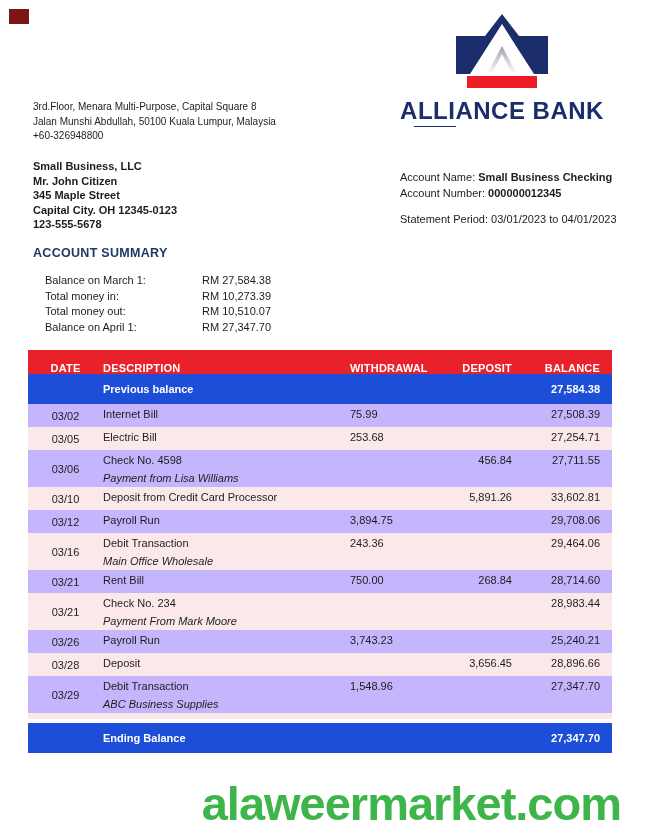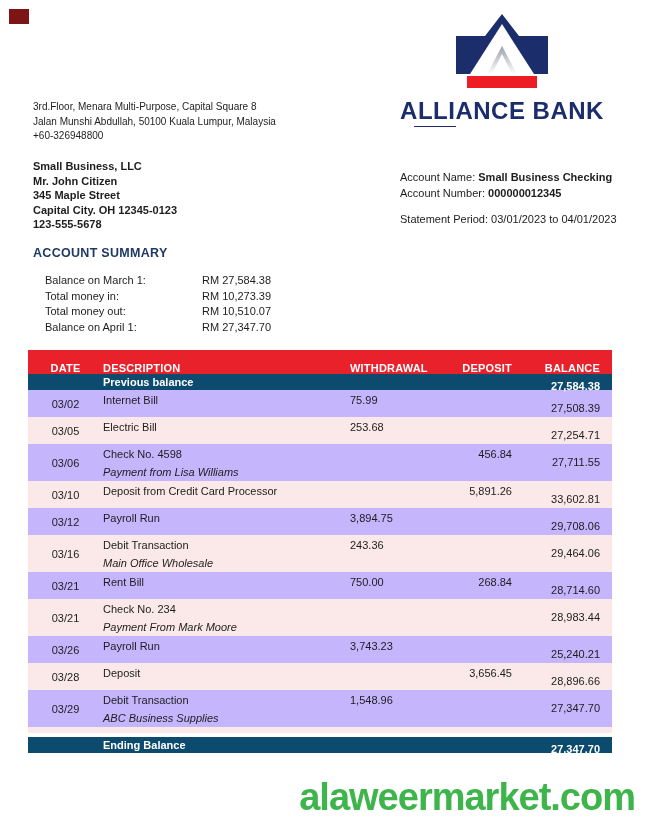--- a/index.html
+++ b/index.html
@@ -39,37 +39,37 @@
   #summary .srow{display:flex;font-size:11px;line-height:15.5px;}
   #summary .srow .lbl{width:157px;padding-left:12px;}
   #summary .srow .val{}
 
   
   #txn-table{position:absolute;left:28px;top:350px;width:584px;font-size:11px;}
   .t-header{display:flex;align-items:flex-end;height:24px;background:#e8212b;color:#ffffff;font-weight:bold;letter-spacing:0.2px;padding-right:12px;box-sizing:border-box;}
   .t-row{display:flex;min-height:23px;padding:4px 12px 3px 0;box-sizing:border-box;align-items:stretch;}
   .t-row.pink{background:#fbe9e9;}
   .t-row.white{background:#c4b5fd;}
-  .t-band{display:flex;align-items:center;height:16px;background:#0c4a6e;color:#ffffff;font-weight:bold;padding-right:12px;box-sizing:border-box;justify-content:center;}
+  .t-band{display:flex;align-items:center;height:30px;background:#1d4ed8;color:#ffffff;font-weight:bold;padding-right:12px;box-sizing:border-box;justify-content:center;}
   .t-spacer-pink{height:6px;background:#fbe9e9;}
   .t-spacer-white{height:4px;background:#ffffff;}
   .c-date{width:75px;text-align:center;}
   .c-desc{width:247px;}
   .c-wd{width:110px;}
   .c-dep{width:52px;text-align:right;}
-  .c-bal{width:88px;text-align:right;margin-top:8px;}
+  .c-bal{width:88px;text-align:right;}
   .t-row .c-date{align-self:center;}
   .t-row .sub{font-style:italic;margin-top:6px;}
   .t-band .c-desc{font-weight:bold;}
 
   
   #watermark{
-    position:absolute;left:0;right:10px;top:776px;
+    position:absolute;left:0;right:24px;top:776px;
     text-align:right;
-    font-size:38px;font-weight:bold;letter-spacing:-1px;
+    font-size:47px;font-weight:bold;letter-spacing:-1px;
     color:#3db54a;white-space:nowrap;
   }
 </style>
 </head>
 <body>
 
 <div id="page">
 
   <div id="corner-mark"></div>
 

